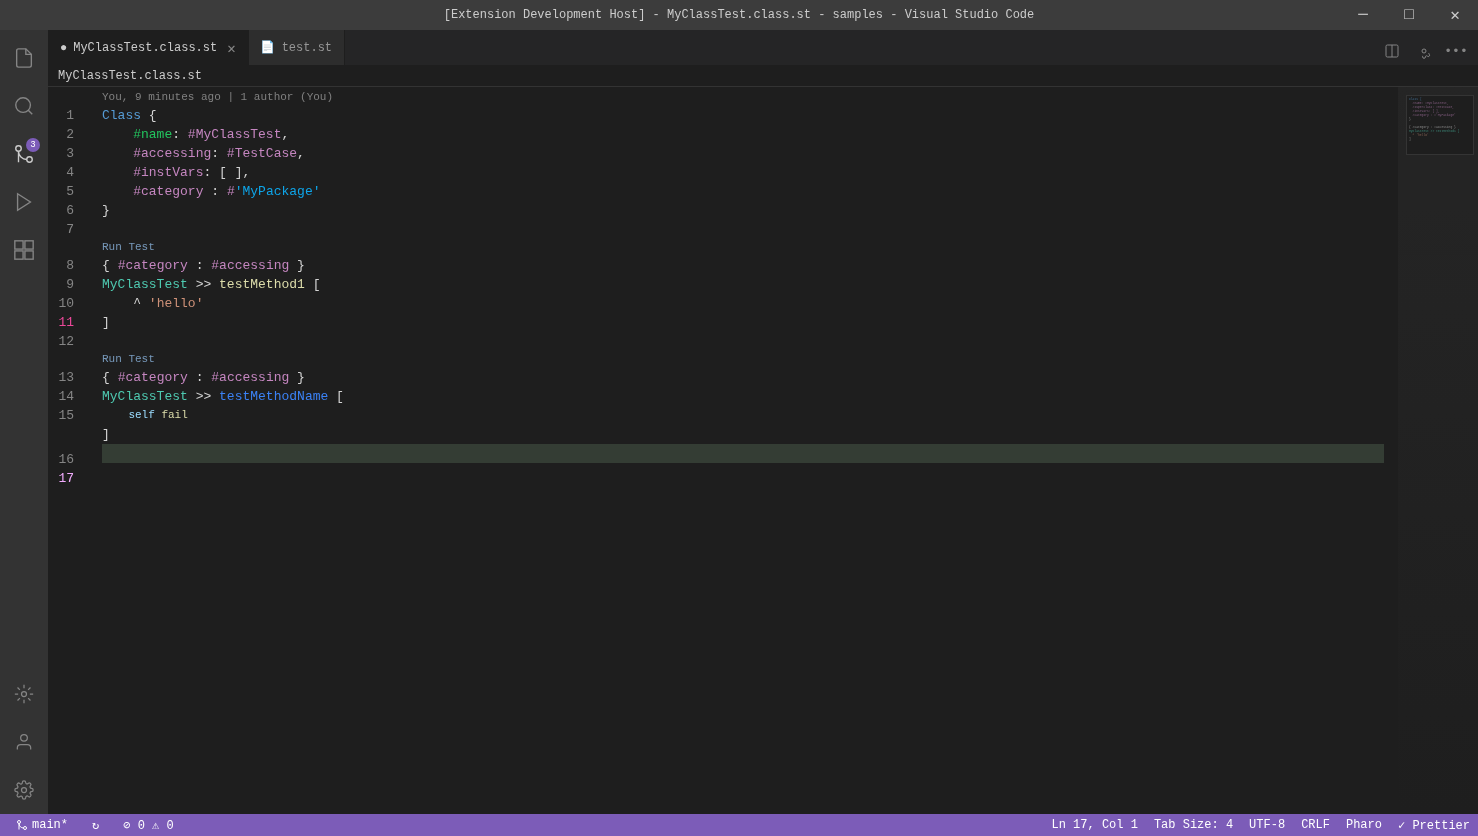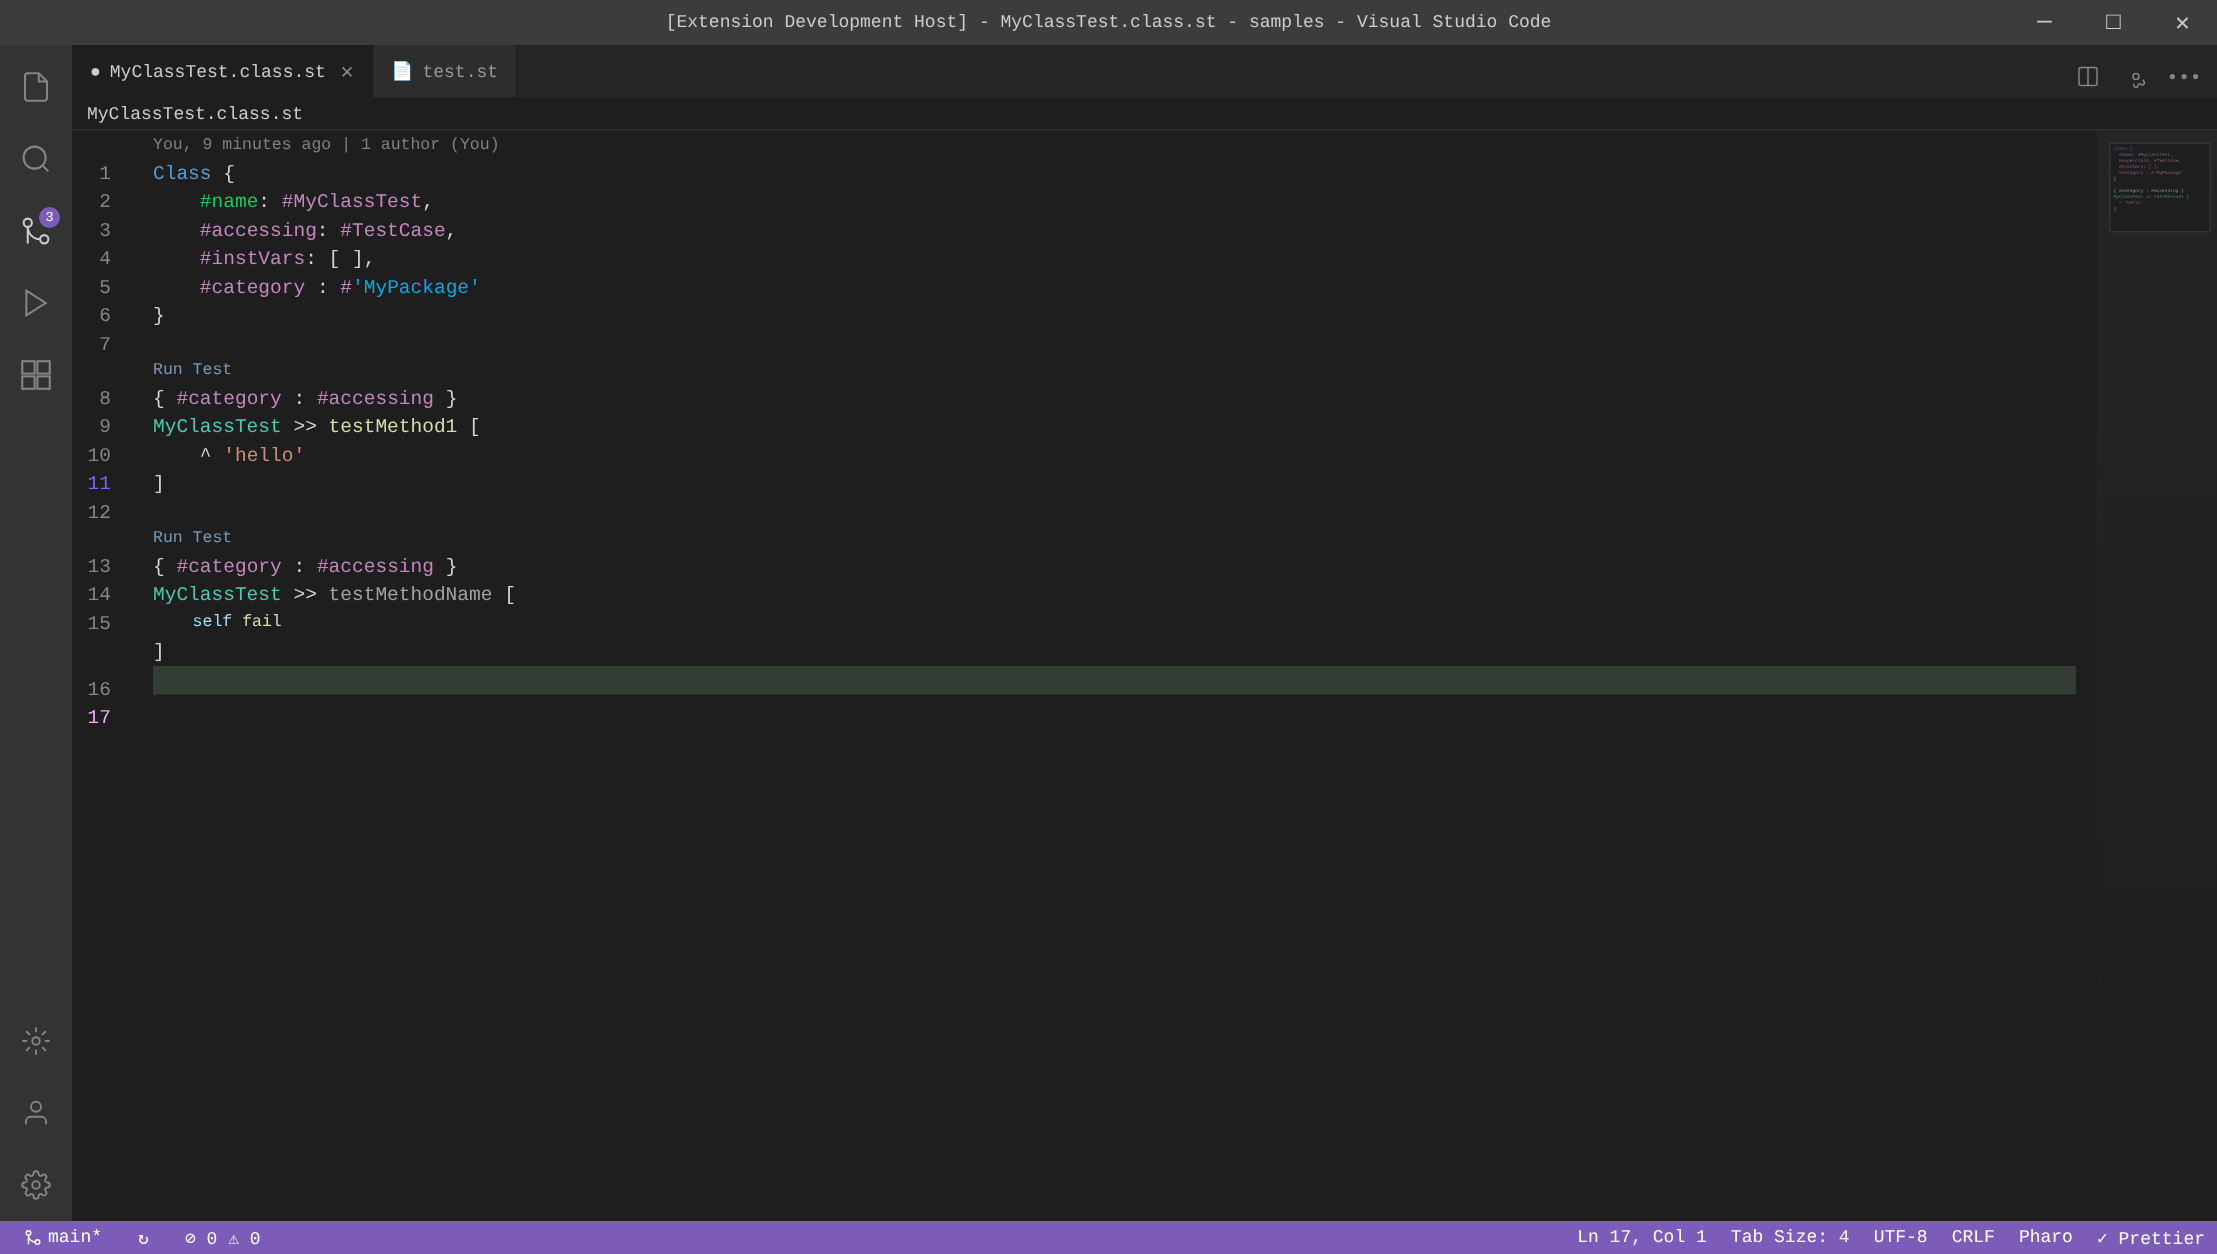--- a/index.html
+++ b/index.html
@@ -337,21 +337,21 @@
             <div style="height: 19px; line-height: 19px; text-align: right; padding-right: 12px; color: rgb(133, 133, 133); font-size: 13px;">2</div>
             <div style="height: 19px; line-height: 19px; text-align: right; padding-right: 12px; color: rgb(133, 133, 133); font-size: 13px;">3</div>
             <div style="height: 19px; line-height: 19px; text-align: right; padding-right: 12px; color: rgb(133, 133, 133); font-size: 13px;">4</div>
             <div style="height: 19px; line-height: 19px; text-align: right; padding-right: 12px; color: rgb(133, 133, 133); font-size: 13px;">5</div>
             <div style="height: 19px; line-height: 19px; text-align: right; padding-right: 12px; color: rgb(133, 133, 133); font-size: 13px;">6</div>
             <div style="height: 19px; line-height: 19px; text-align: right; padding-right: 12px; color: rgb(133, 133, 133); font-size: 13px;">7</div>
             <div style="height: 17px; line-height: 17px;"></div>
             <div style="height: 19px; line-height: 19px; text-align: right; padding-right: 12px; color: rgb(133, 133, 133); font-size: 13px;">8</div>
             <div style="height: 19px; line-height: 19px; text-align: right; padding-right: 12px; color: rgb(133, 133, 133); font-size: 13px;">9</div>
             <div style="height: 19px; line-height: 19px; text-align: right; padding-right: 12px; color: rgb(133, 133, 133); font-size: 13px;">10</div>
-            <div style="height: 19px; line-height: 19px; text-align: right; padding-right: 12px; color: #8b5cf6; font-size: 13px;">11</div>
+            <div style="height: 19px; line-height: 19px; text-align: right; padding-right: 12px; color: #ec4899; font-size: 13px;">11</div>
             <div style="height: 19px; line-height: 19px; text-align: right; padding-right: 12px; color: rgb(133, 133, 133); font-size: 13px;">12</div>
             <div style="height: 17px; line-height: 17px;"></div>
             <div style="height: 19px; line-height: 19px; text-align: right; padding-right: 12px; color: rgb(133, 133, 133); font-size: 13px;">13</div>
             <div style="height: 19px; line-height: 19px; text-align: right; padding-right: 12px; color: rgb(133, 133, 133); font-size: 13px;">14</div>
             <div style="height: 19px; line-height: 19px; text-align: right; padding-right: 12px; color: rgb(133, 133, 133); font-size: 13px;">15</div>
             <div style="height: 19px; line-height: 19px; text-align: right; padding-right: 12px; color: rgb(133, 133, 133); font-size: 13px; margin-top: 25px;">16</div>
             <div style="height: 19px; line-height: 19px; text-align: right; padding-right: 12px; color: #f0abfc; font-size: 13px;">17</div>
           </div>
 
         <div class="code-area" id="code-content">
@@ -364,21 +364,21 @@
             <div style="height: 19px; line-height: 19px; white-space: pre; font-size: 13px;"><span style="color:#d4d4d4">}</span></div>
             <div style="height: 19px; line-height: 19px; white-space: pre; font-size: 13px;"></div>
             <div style="height: 17px; line-height: 17px; font-size: 11px; color: rgb(119, 153, 187); cursor: pointer;">Run Test</div>
             <div style="height: 19px; line-height: 19px; white-space: pre; font-size: 13px;"><span style="color:#d4d4d4">{</span> <span style="color:#c586c0">#category</span> <span style="color:#d4d4d4">:</span> <span style="color:#c586c0">#accessing</span> <span style="color:#d4d4d4">}</span></div>
             <div style="height: 19px; line-height: 19px; white-space: pre; font-size: 13px;"><span style="color:#4ec9b0">MyClassTest</span> <span style="color:#d4d4d4">&gt;&gt;</span> <span style="color:#dcdcaa">testMethod1</span> <span style="color:#d4d4d4">[</span></div>
             <div style="height: 19px; line-height: 19px; white-space: pre; font-size: 13px;">    <span style="color:#d4d4d4">^</span> <span style="color:#ce9178">'hello'</span></div>
             <div style="height: 19px; line-height: 19px; white-space: pre; font-size: 13px;"><span style="color:#d4d4d4">]</span></div>
             <div style="height: 19px; line-height: 19px; white-space: pre; font-size: 13px;"></div>
             <div style="height: 17px; line-height: 17px; font-size: 11px; color: rgb(119, 153, 187); cursor: pointer;">Run Test</div>
             <div style="height: 19px; line-height: 19px; white-space: pre; font-size: 13px;"><span style="color:#d4d4d4">{</span> <span style="color:#c586c0">#category</span> <span style="color:#d4d4d4">:</span> <span style="color:#c586c0">#accessing</span> <span style="color:#d4d4d4">}</span></div>
-            <div style="height: 19px; line-height: 19px; white-space: pre; font-size: 13px;"><span style="color:#4ec9b0">MyClassTest</span> <span style="color:#d4d4d4">&gt;&gt;</span> <span style="color:#a3a3a3">testMethodName</span> <span style="color:#d4d4d4">[</span></div>
+            <div style="height: 19px; line-height: 19px; white-space: pre; font-size: 13px;"><span style="color:#4ec9b0">MyClassTest</span> <span style="color:#d4d4d4">&gt;&gt;</span> <span style="color:#3b82f6">testMethodName</span> <span style="color:#d4d4d4">[</span></div>
             <div style="height: 19px; line-height: 19px; white-space: pre; font-size: 11px;">    <span style="color:#9cdcfe">self</span> <span style="color:#dcdcaa">fail</span></div>
             <div style="height: 19px; line-height: 19px; white-space: pre; font-size: 13px;"><span style="color:#d4d4d4">]</span></div>
             <div style="height: 19px; line-height: 19px; white-space: pre; font-size: 13px; background: rgba(180, 240, 180, 0.15);"></div>
           </div>
 
       </div>
 
       <div class="scrollbar-track"></div>
 
       <div class="minimap">

